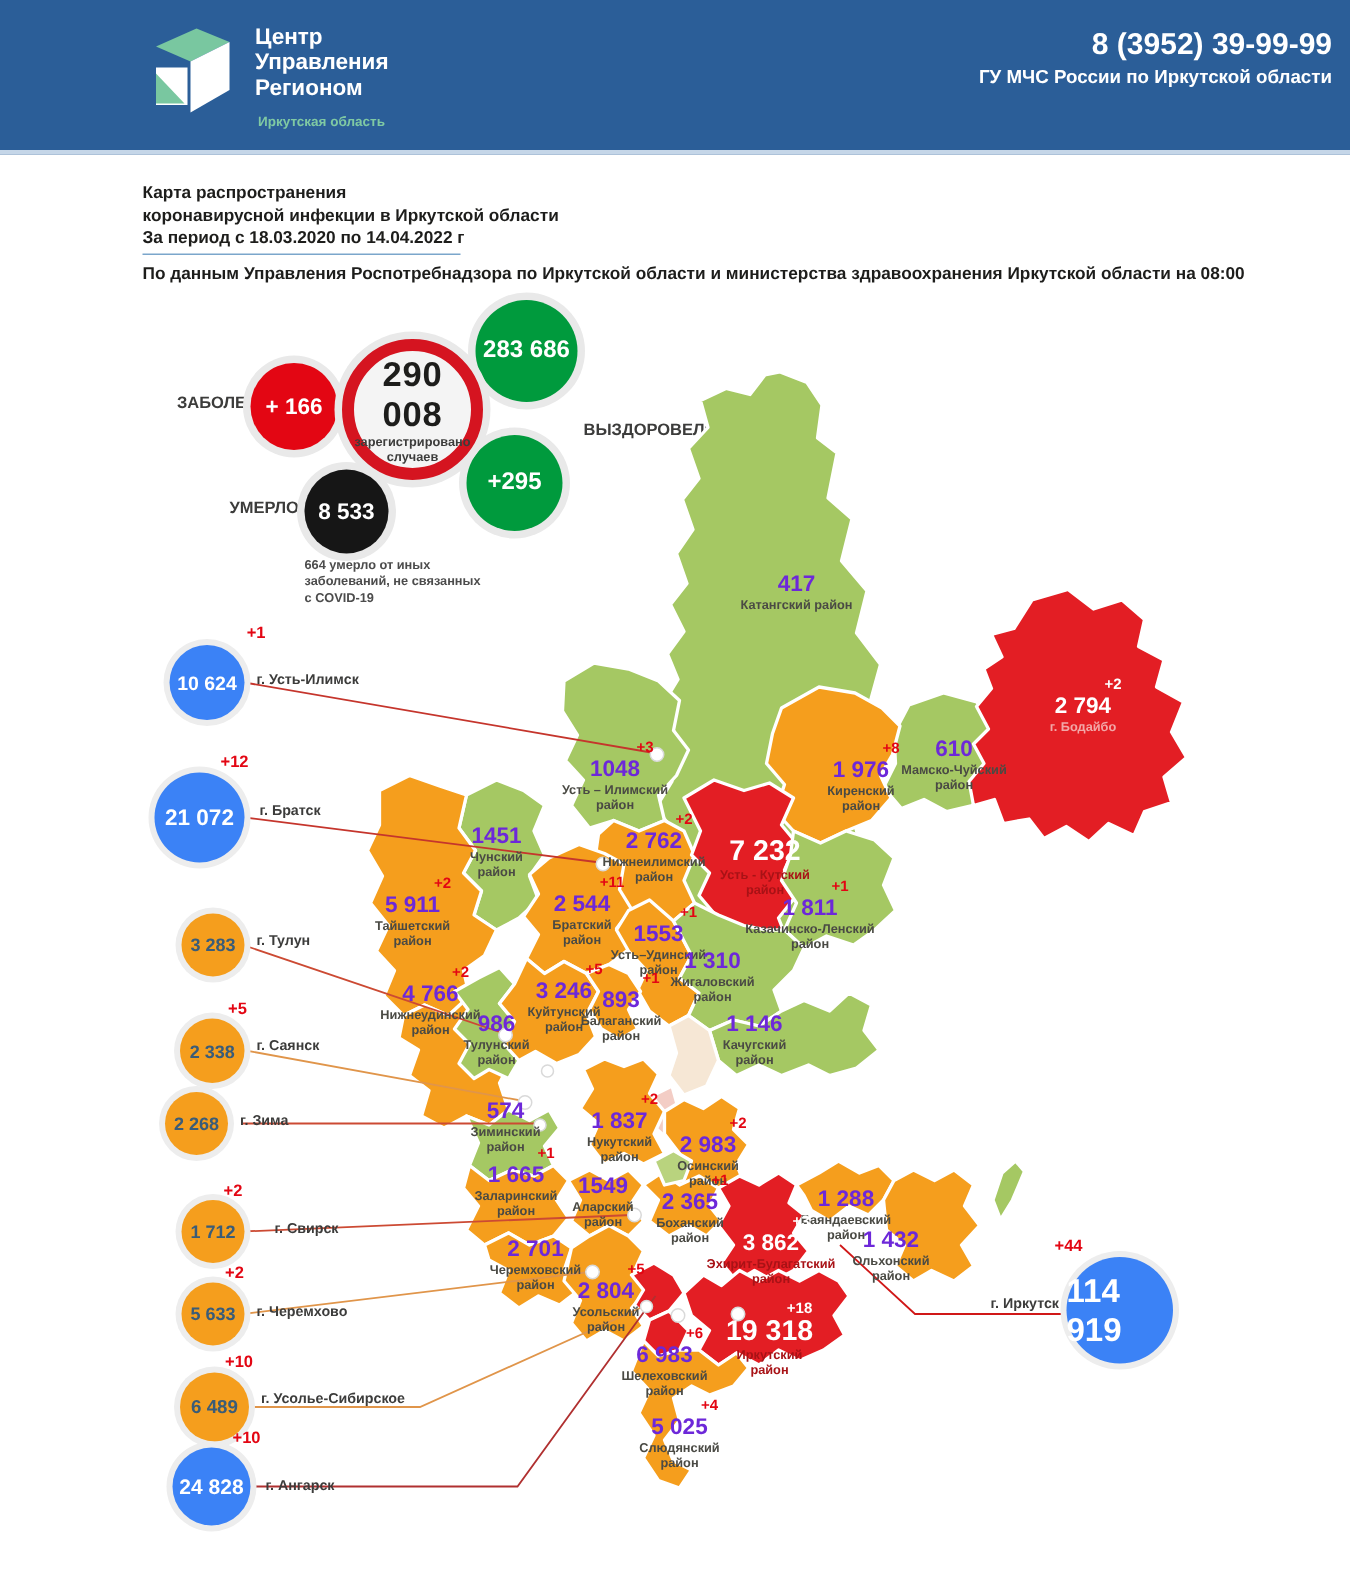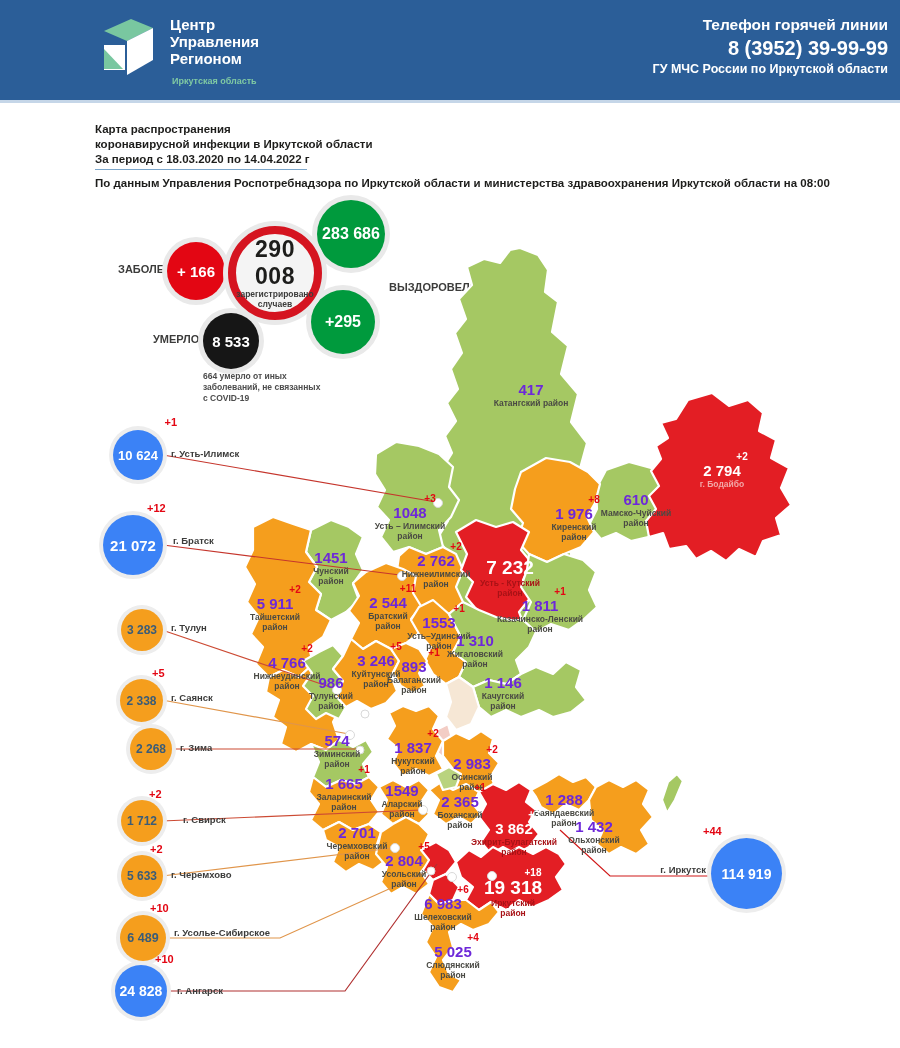--- a/index.html
+++ b/index.html
@@ -59,21 +59,20 @@
       <polygon points="8,17 35,5 57,14 31,27" fill="#79c7a0"></polygon>
       <polygon points="31,27 57,14 57,46 31,61" fill="#ffffff"></polygon>
       <polygon points="8,31 29,31 29,56 8,56" fill="#ffffff"></polygon>
       <polygon points="8,35 27,55 8,55" fill="#79c7a0"></polygon>
     </svg>
     <div class="logo-text">Центр
 Управления
 Регионом</div>
     <div class="logo-sub">Иркутская область</div>
     <div class="hotline">
-      <div class="hot-label">Телефон горячей линии</div>
       <div class="hot-phone">8 (3952) 39-99-99</div>
       <div class="hot-org">ГУ МЧС России по Иркутской области</div>
     </div>
   </div>
 
   <div class="title">Карта распространения
 коронавирусной инфекции в Иркутской области
 За период с 18.03.2020 по 14.04.2022 г</div>
   <div class="title-underline"></div>
   <div class="source">По данным Управления Роспотребнадзора по Иркутской области и министерства здравоохранения Иркутской области на 08:00</div>
@@ -385,21 +384,21 @@
       </div>
     <span class="cname" style="left:50px;top:13px;">г. Тулун</span>
   </div>
   <div class="city orange" style="left:120px;top:679px;">
     <span class="cdelta" style="left:32px;top:-12px;">+5</span>
     <div class="ccirc" style="width:43px;height:43px;font-size:12px;">
         <span>2 338</span>
       </div>
     <span class="cname" style="left:51px;top:13px;">г. Саянск</span>
   </div>
-  <div class="city orange" style="left:130px;top:728px;">
+  <div class="city orange" style="left:110px;top:728px;">
     <span class="cdelta" style="left:30px;top:-12px;"></span>
     <div class="ccirc" style="width:42px;height:42px;font-size:12px;">
         <span>2 268</span>
       </div>
     <span class="cname" style="left:50px;top:14px;">г. Зима</span>
   </div>
   <div class="city orange" style="left:121px;top:800px;">
     <span class="cdelta" style="left:28px;top:-12px;">+2</span>
     <div class="ccirc" style="width:42px;height:42px;font-size:12px;">
         <span>1 712</span>
@@ -422,19 +421,19 @@
   </div>
   <div class="city red" style="left:115px;top:965px;">
     <span class="cdelta" style="left:40px;top:-12px;">+10</span>
     <div class="ccirc" style="width:52px;height:52px;font-size:14px;">
         <span>24 828</span>
       </div>
     <span class="cname" style="left:62px;top:20px;">г. Ангарск</span>
   </div>
   <div class="city red" style="left:711px;top:838px;">
     <span class="cdelta" style="left:-8px;top:-13px;">+44</span>
-    <div class="ccirc" style="width:71px;height:71px;font-size:14px;">
+    <div class="ccirc" style="width:71px;height:71px;font-size:22px;">
         <span>114 919</span>
       </div>
     <span class="cname" style="right:76px;top:26px;">г. Иркутск</span>
   </div>
 
 </div>
 
 </body></html>

